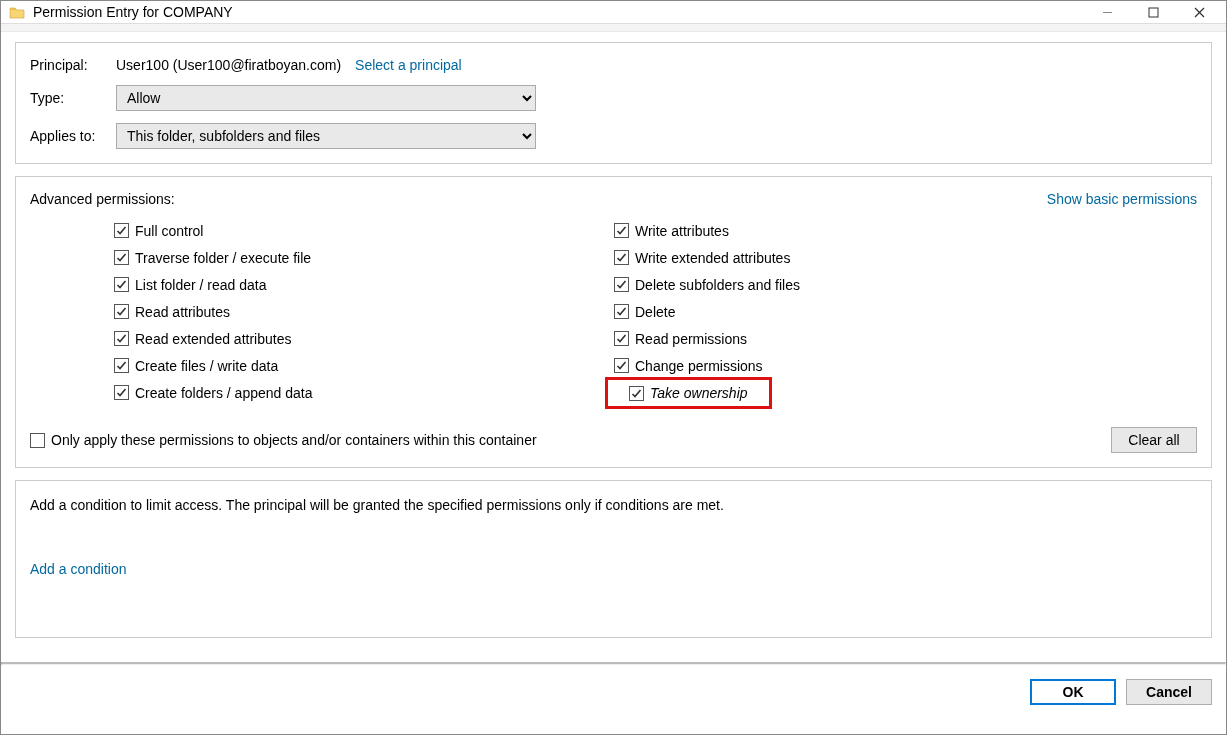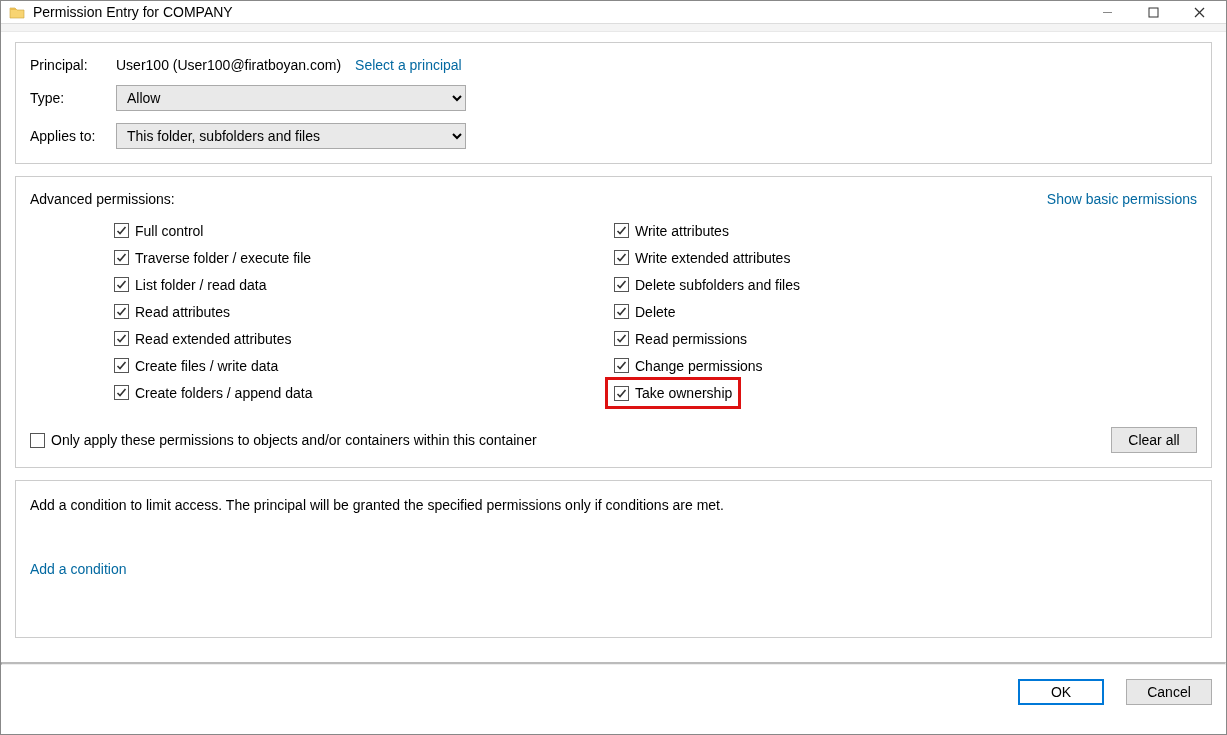--- a/index.html
+++ b/index.html
@@ -58,21 +58,21 @@
   .lbl {
     width: 86px;
     flex: 0 0 86px;
   }
   .principal-val { margin-right: 14px; }
   .link {
     color: #0369a1;
     cursor: pointer;
   }
   select.combo {
-    width: 350px;
+    width: 420px;
     height: 26px;
     font-family: inherit;
     font-size: 14px;
     padding: 2px 6px;
     background: #e9e9e9;
     border: 1px solid #aaa;
     appearance: auto;
   }
   .adv-header {
     display: flex;
@@ -90,24 +90,25 @@
     flex-direction: column;
   }
   .perm-item {
     display: flex;
     align-items: center;
     height: 27px;
   }
   .perm-item.highlighted {
     border: 3px solid #d11;
     width: fit-content;
-    padding: 2px 6px;
+    padding: 2px 21px;
     margin-left: -9px;
     margin-top: -2px;
     height: 32px;
+    font-style: italic;
   }
   .chk {
     width: 15px; height: 15px;
     border: 1px solid #555;
     margin-right: 6px;
     display: inline-flex;
     align-items: center;
     justify-content: center;
     background: #fff;
   }
@@ -143,21 +144,22 @@
   }
   .cond-desc { margin-bottom: 48px; }
   .footer-sep {
     border-top: 2px solid #bbb;
     margin: 0;
   }
   .footer {
     display: flex;
     justify-content: flex-end;
     padding: 14px 14px 10px 14px;
-    gap: 22px;
+    gap: 10px;
+    font-weight: bold;
   }
 </style>
 </head>
 <body>
 
 <div class="titlebar">
   <span class="folder-icon">
     <svg viewBox="0 0 16 14">
         <path d="M1 3 H6 L8 5 H15 V13 H1 Z" fill="#f8d472" stroke="#c9a23a" stroke-width="0.6"></path>
         <path d="M1 3 H6 L8 5 H1 Z" fill="#e9bd52"></path>

